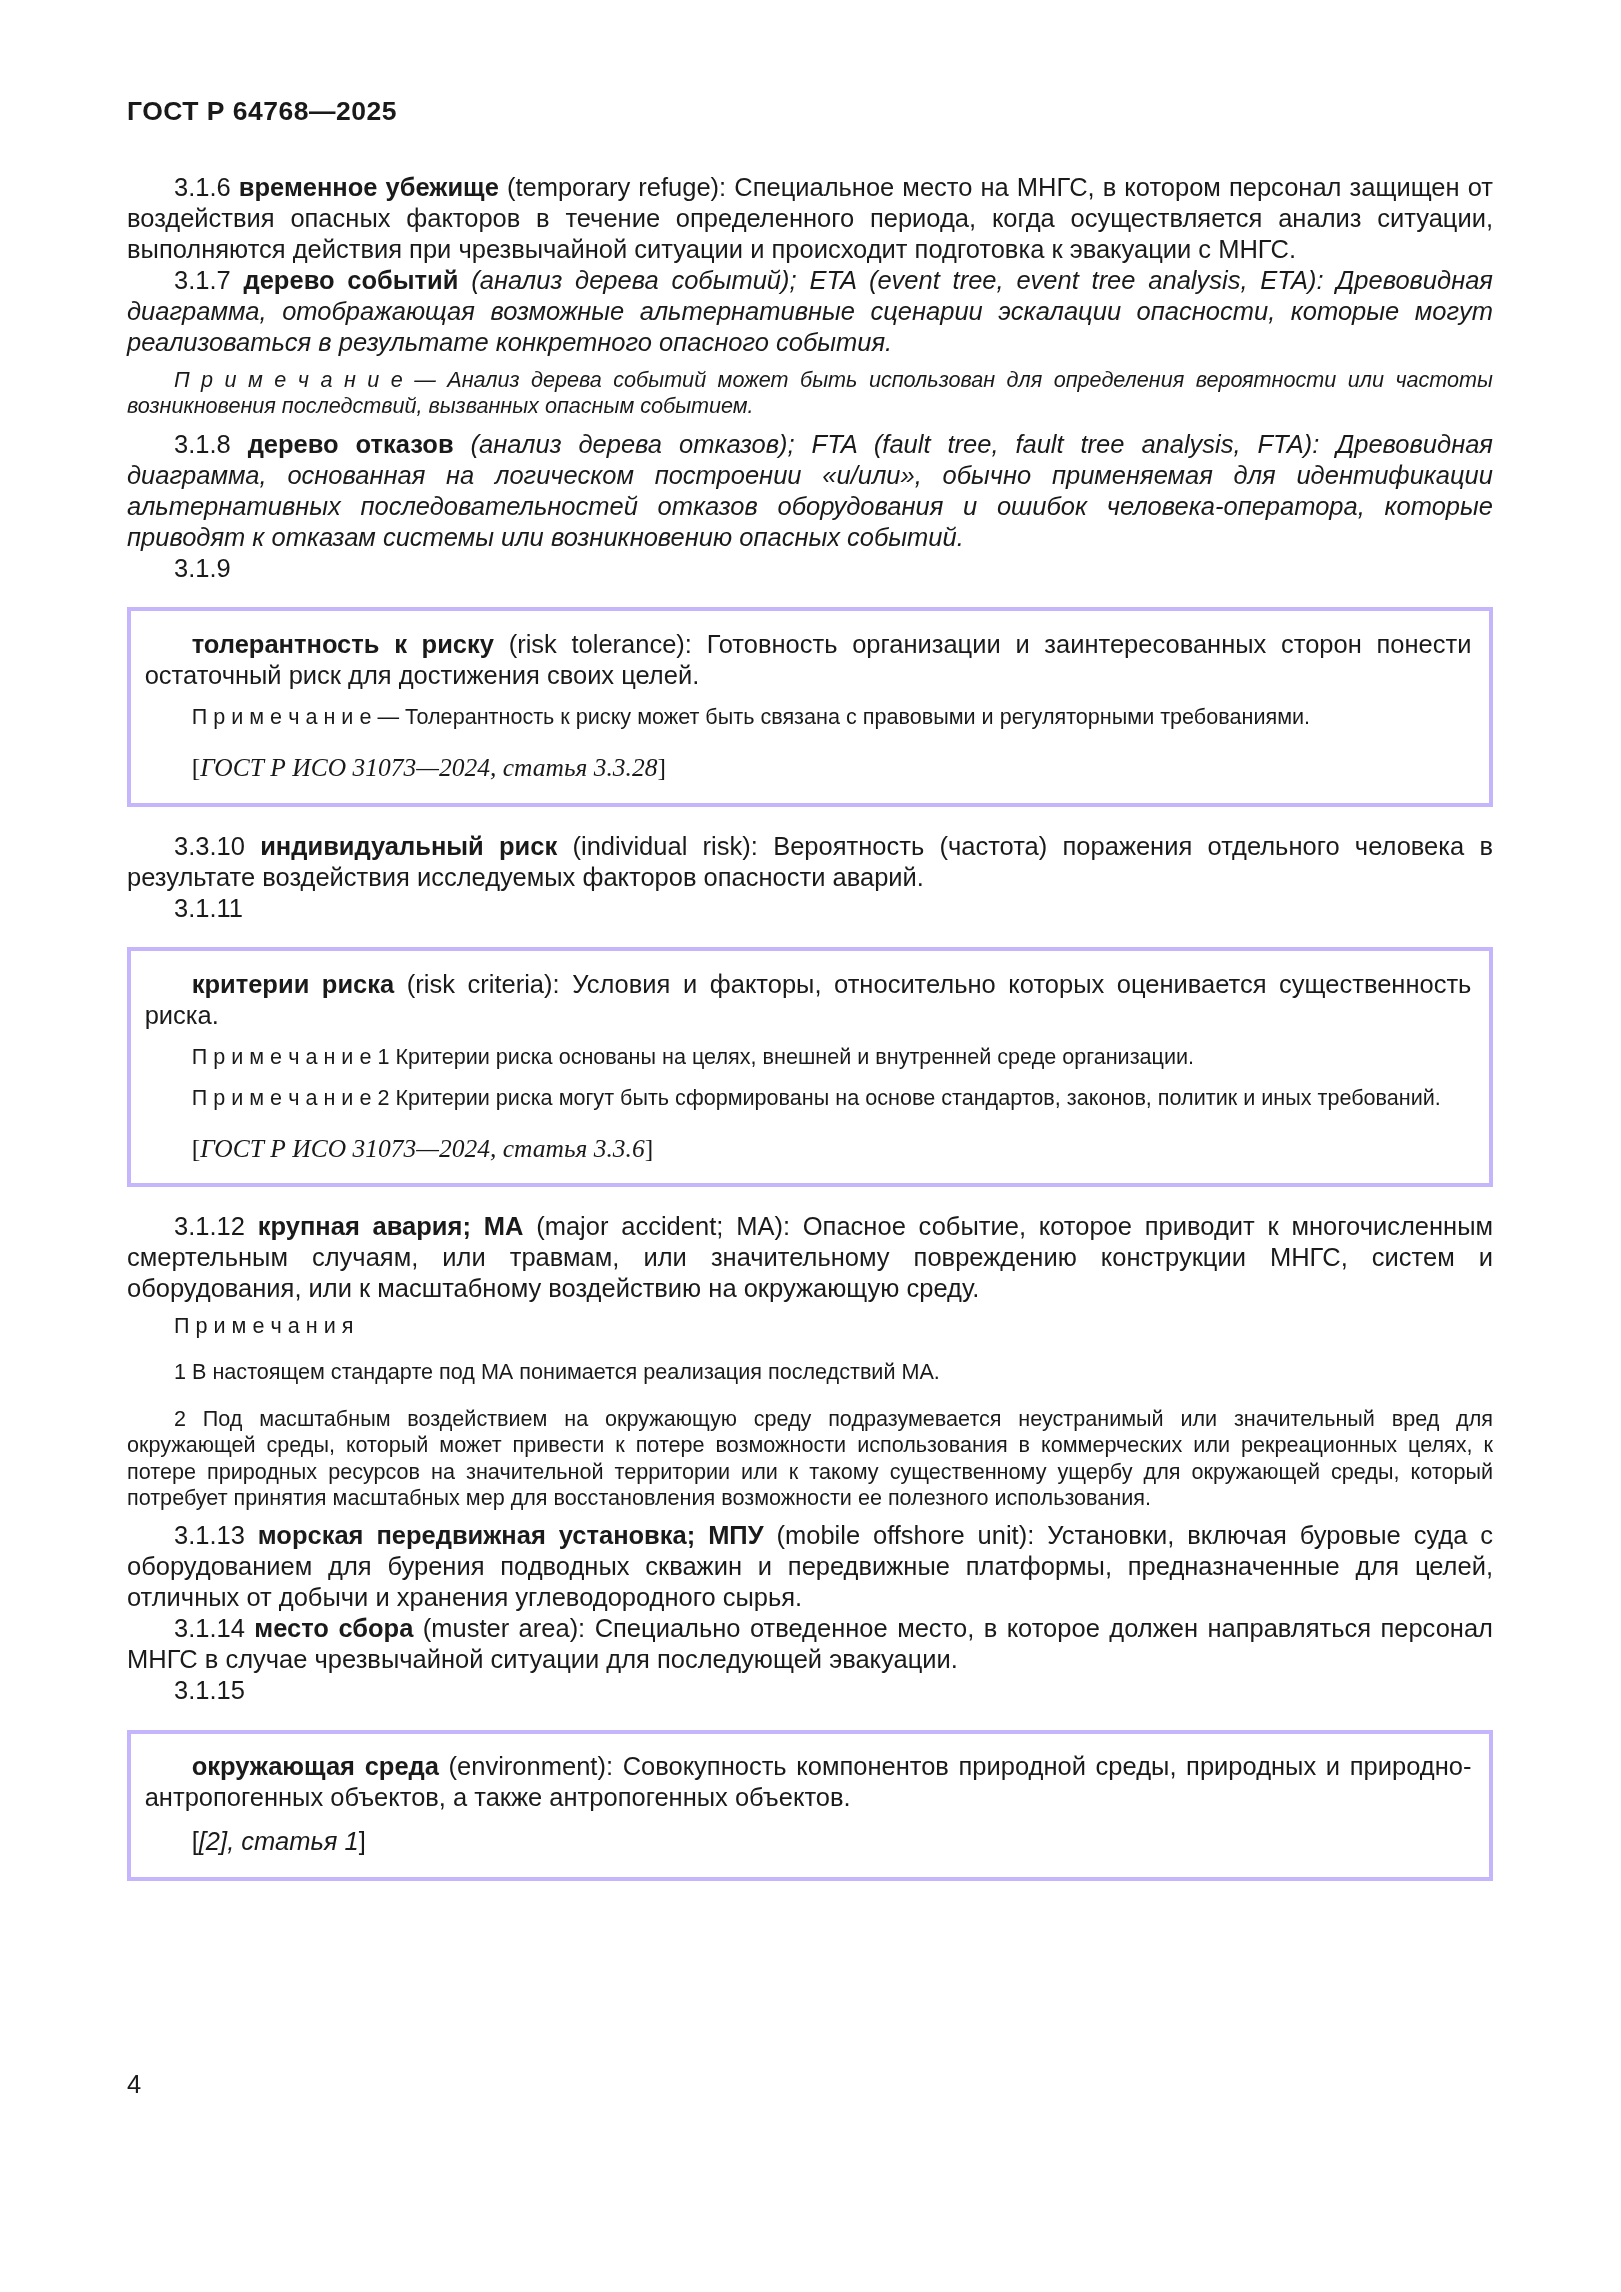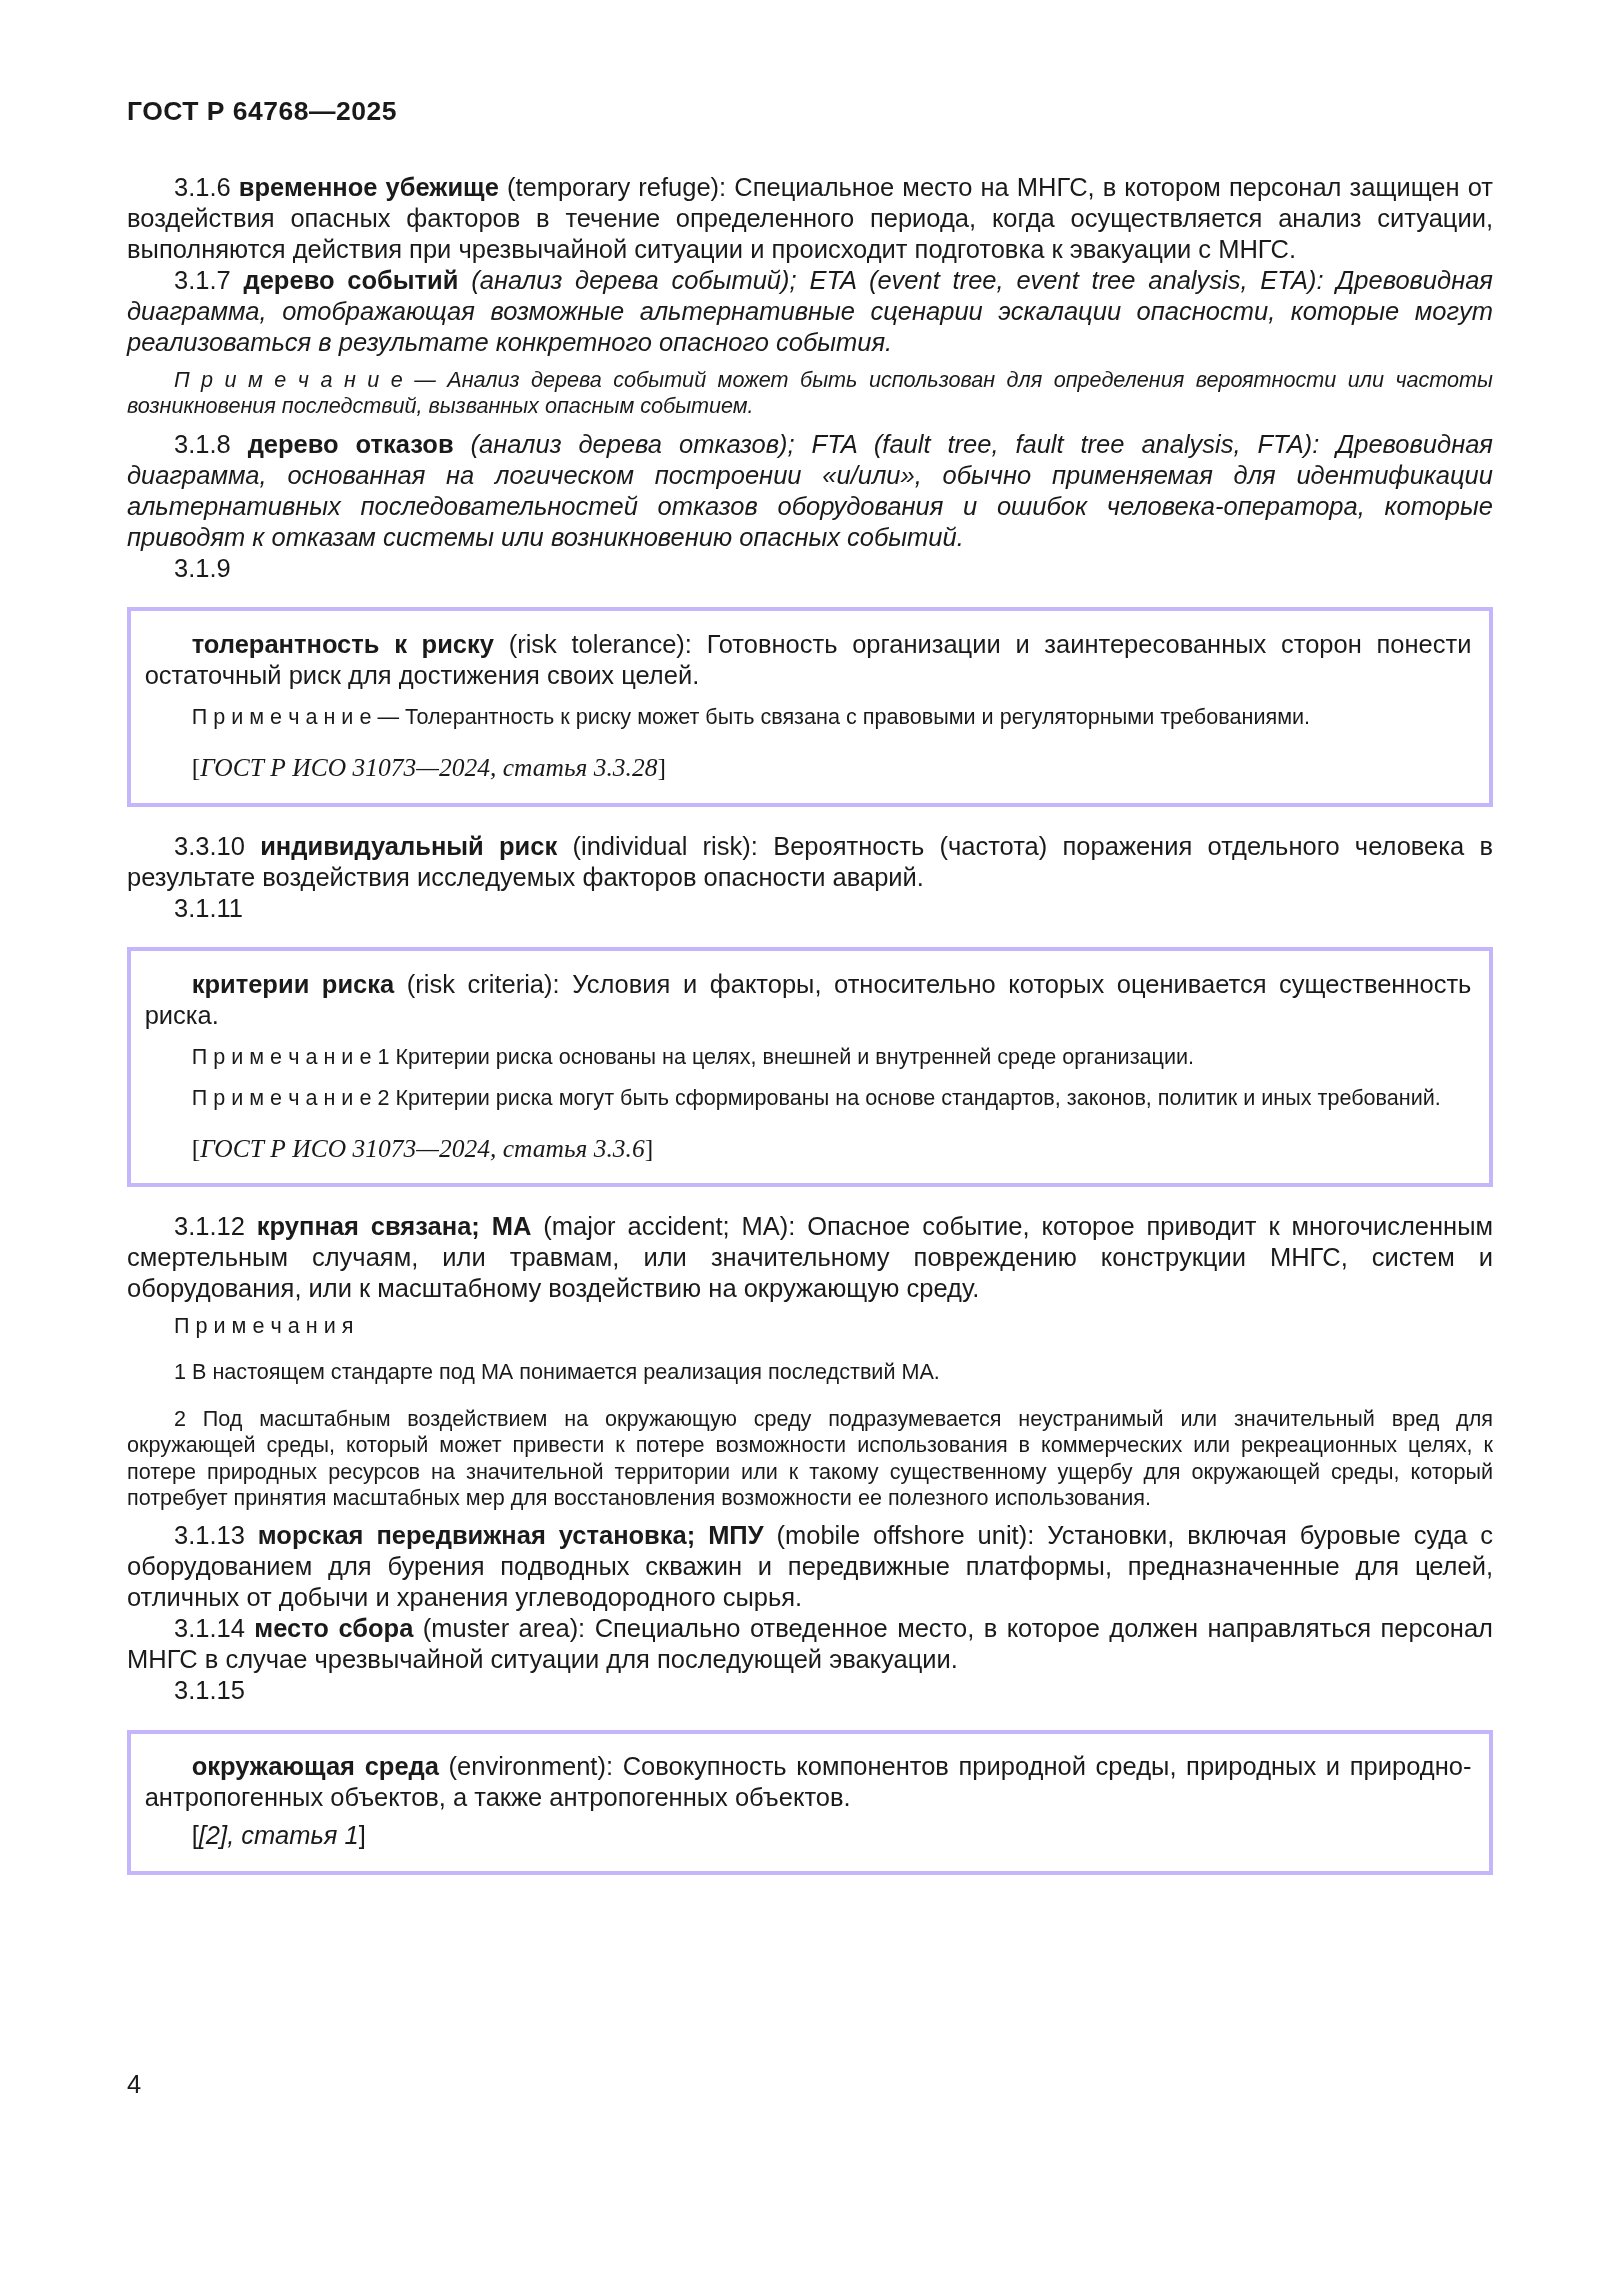--- a/index.html
+++ b/index.html
@@ -42,21 +42,21 @@
     line-height: 26.5px;
     text-indent: 47px;
     margin: 8.8px 0;
   }
   .blk-note + .blk-note { margin-top: 20px; }
   .blk-cite {
     font-size: 25.5px;
     line-height: 31px;
     text-indent: 47px;
     text-align: left;
-    margin-top: 7px;
+    margin-top: 13px;
   }
   .blk-note + .blk-cite { margin-top: 19.6px; }
   .blk-box {
     border: 4px solid #c4b5fd;
     padding: 17.6px 17.6px 19.6px 13.7px;
     margin: 23.5px 0;
   }
   .blk-box .blk-note { margin: 13.7px 0 0; }
   .blk-box .blk-note + .blk-cite { margin-top: 21.6px; font-family: Liberation Serif, serif; }
   .run-b { font-weight: 700; }
@@ -86,21 +86,21 @@
         <div class="blk blk-cite"><span>[</span><span class="run-i">ГОСТ Р ИСО 31073—2024, статья 3.3.28</span><span>]</span></div>
       </div>
       <div class="blk blk-p"><span>3.3.10 </span><span class="run-b">индивидуальный риск</span><span> (individual risk): Вероятность (частота) поражения отдельного человека в результате воздействия исследуемых факторов опасности аварий.</span></div>
       <div class="blk blk-p"><span>3.1.11</span></div>
       <div class="blk blk-box">
         <div class="blk blk-p"><span class="run-b">критерии риска</span><span> (risk criteria): Условия и факторы, относительно которых оценивается существенность риска.</span></div>
         <div class="blk blk-note"><span>П р и м е ч а н и е  1 Критерии риска основаны на целях, внешней и внутренней среде организации.</span></div>
         <div class="blk blk-note"><span>П р и м е ч а н и е  2 Критерии риска могут быть сформированы на основе стандартов, законов, политик и иных требований.</span></div>
         <div class="blk blk-cite"><span>[</span><span class="run-i">ГОСТ Р ИСО 31073—2024, статья 3.3.6</span><span>]</span></div>
       </div>
-      <div class="blk blk-p"><span>3.1.12 </span><span class="run-b">крупная связана; МА</span><span> (major accident; MA): Опасное событие, которое приводит к многочисленным смертельным случаям, или травмам, или значительному повреждению конструкции МНГС, систем и оборудования, или к масштабному воздействию на окружающую среду.</span></div>
+      <div class="blk blk-p"><span>3.1.12 </span><span class="run-b">крупная авария; МА</span><span> (major accident; MA): Опасное событие, которое приводит к многочисленным смертельным случаям, или травмам, или значительному повреждению конструкции МНГС, систем и оборудования, или к масштабному воздействию на окружающую среду.</span></div>
       <div class="blk blk-note"><span>П р и м е ч а н и я</span></div>
       <div class="blk blk-note"><span>1 В настоящем стандарте под МА понимается реализация последствий МА.</span></div>
       <div class="blk blk-note"><span>2 Под масштабным воздействием на окружающую среду подразумевается неустранимый или значительный вред для окружающей среды, который может привести к потере возможности использования в коммерческих или рекреационных целях, к потере природных ресурсов на значительной территории или к такому существенному ущербу для окружающей среды, который потребует принятия масштабных мер для восстановления возможности ее полезного использования.</span></div>
       <div class="blk blk-p"><span>3.1.13 </span><span class="run-b">морская передвижная установка; МПУ</span><span> (mobile offshore unit): Установки, включая буровые суда с оборудованием для бурения подводных скважин и передвижные платформы, предназначенные для целей, отличных от добычи и хранения углеводородного сырья.</span></div>
       <div class="blk blk-p"><span>3.1.14 </span><span class="run-b">место сбора</span><span> (muster area): Специально отведенное место, в которое должен направляться персонал МНГС в случае чрезвычайной ситуации для последующей эвакуации.</span></div>
       <div class="blk blk-p"><span>3.1.15</span></div>
       <div class="blk blk-box">
         <div class="blk blk-p"><span class="run-b">окружающая среда</span><span> (environment): Совокупность компонентов природной среды, природных и природно-антропогенных объектов, а также антропогенных объектов.</span></div>
         <div class="blk blk-cite"><span>[</span><span class="run-i">[2], статья 1</span><span>]</span></div>
       </div>

